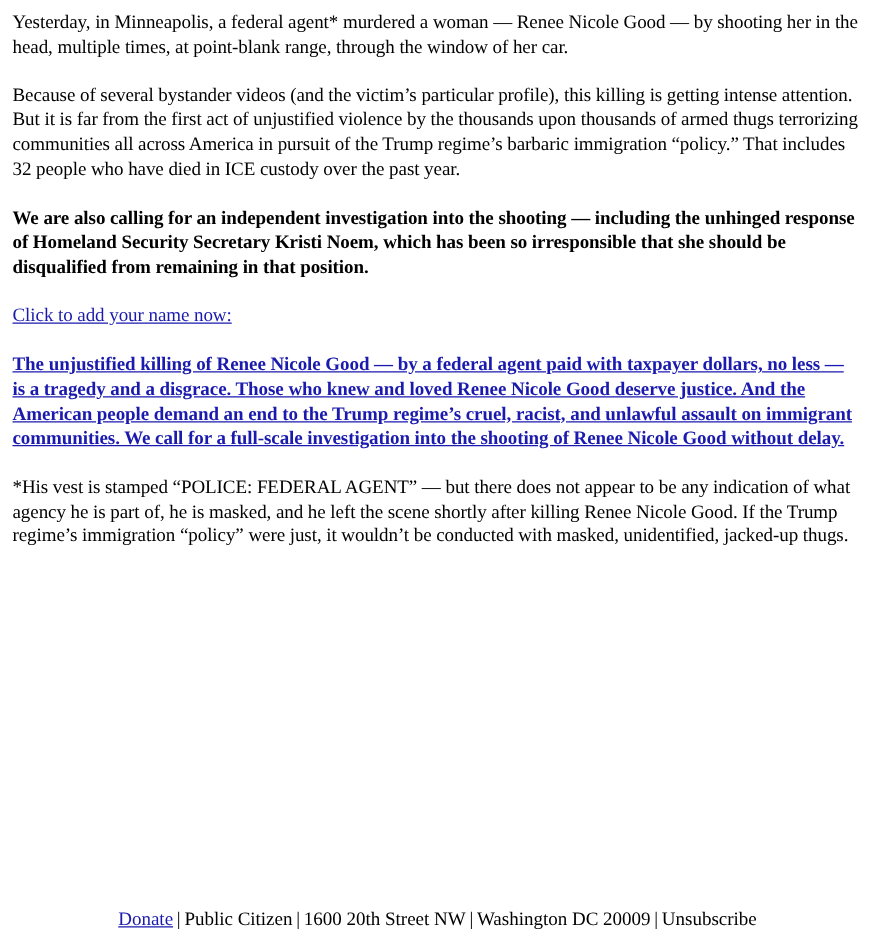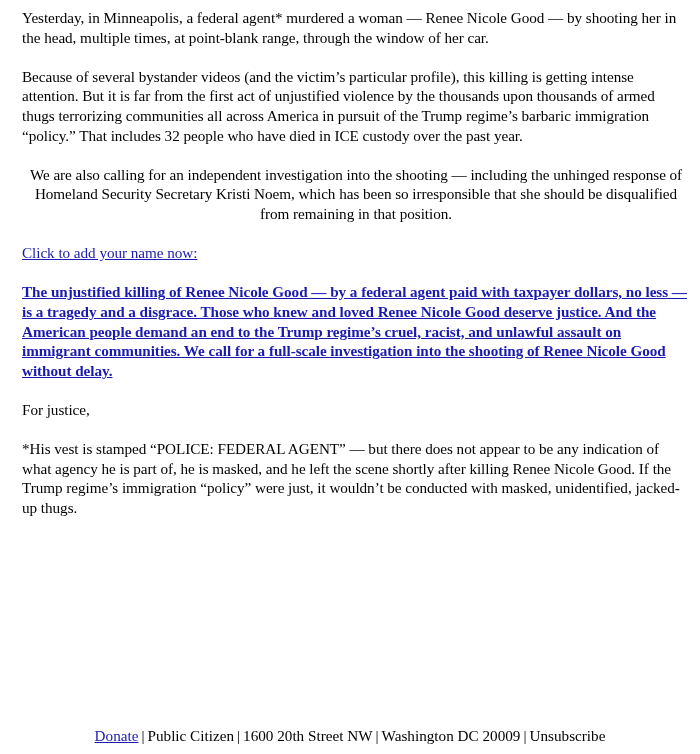--- a/index.html
+++ b/index.html
@@ -13,34 +13,33 @@
     font-family: "Liberation Serif", "DejaVu Serif", serif;
     color: #000000;
     -webkit-font-smoothing: antialiased;
     overflow: hidden;
   }
   .page {
     width: 700px;
     height: 754px;
     position: relative;
     box-sizing: border-box;
-    padding: 8px 10px 0 22px;
+    padding: 8px 10px 0 10px;
   }
   .body-copy {
     font-size: 15.2px;
     line-height: 19.6px;
     letter-spacing: -0.05px;
   }
   p.para {
     margin: 0 0 19.6px 0;
     padding: 0;
   }
   .bold-para {
-    font-weight: normal;
-    text-align: center;
+    font-weight: bold;
   }
   .link-line {
     font-weight: normal;
     color: #1a1aae;
     text-decoration: underline;
     display: inline;
     cursor: pointer;
   }
   .petition-link {
     font-weight: bold;
@@ -92,21 +91,20 @@
 
 
 
     <p class="para bold-para">We are also calling for an independent investigation into the shooting — including the unhinged response of Homeland Security Secretary Kristi Noem, which has been so irresponsible that she should be disqualified from remaining in that position.</p>
 
     <p class="para"><a class="link-line">Click to add your name now:</a></p>
 
     <p class="petition-para"><a class="petition-link">The unjustified killing of Renee Nicole Good — by a federal agent paid with taxpayer dollars, no less — is a tragedy and a disgrace. Those who knew and loved Renee Nicole Good deserve justice. And the American people demand an end to the Trump regime’s cruel, racist, and unlawful assault on immigrant communities. We call for a full-scale investigation into the shooting of Renee Nicole Good without delay.</a></p>
 
 
-    <p class="para">For justice,</p>
 
 
     <p class="para footnote">*His vest is stamped “POLICE: FEDERAL AGENT” — but there does not appear to be any indication of what agency he is part of, he is masked, and he left the scene shortly after killing Renee Nicole Good. If the Trump regime’s immigration “policy” were just, it wouldn’t be conducted with masked, unidentified, jacked-up thugs.</p>
 
   </div>
 
   <div class="footer">
     <a class="donate">Donate</a><span class="sep">|</span><span class="plain nowrap">Public Citizen</span><span class="sep">|</span><span class="plain nowrap">1600 20th Street NW</span><span class="sep">|</span><span class="plain nowrap">Washington DC 20009</span><span class="sep">|</span><span class="plain nowrap">Unsubscribe</span>
   </div>
 </div>

